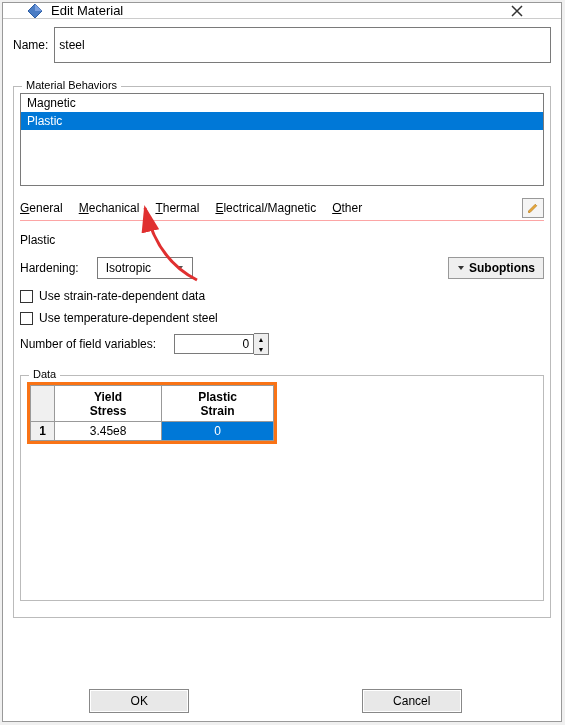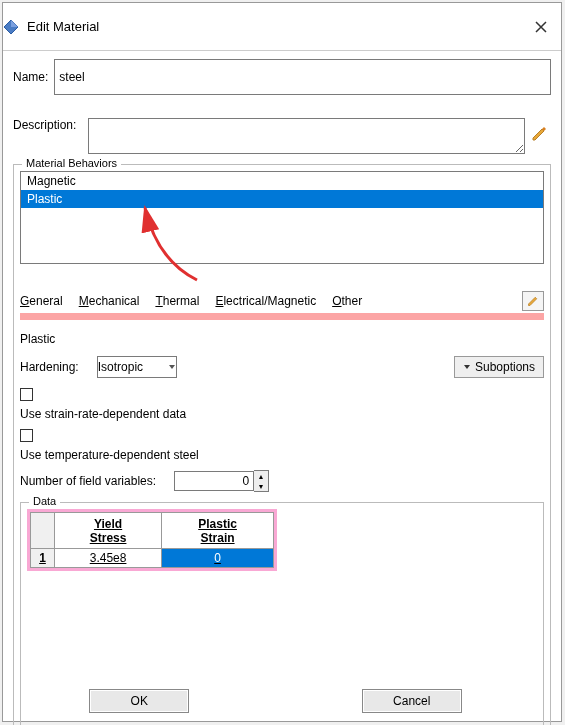--- a/index.html
+++ b/index.html
@@ -1,51 +1,51 @@
 <!DOCTYPE html>
 <html><head>
   <meta charset="utf-8">
   <style>
     * { box-sizing: border-box; margin: 0; padding: 0; font-family: "Segoe UI", Tahoma, sans-serif; font-size: 12px; }
     body { width: 565px; height: 725px; background: #f0f0f0; position: relative; }
     .window { width: 560px; height: 720px; background: #fff; border: 1px solid #999; position: absolute; top: 2px; left: 2px; }
-    .titlebar { height: 48px; display: flex; align-items: center; padding: 0 0; border-bottom: 1px solid #ccc; }
+    .titlebar { height: 16px; display: flex; align-items: center; padding: 0 24px; border-bottom: 1px solid #ccc; }
     .titlebar .icon { width: 16px; height: 16px; margin-right: 8px; }
     .titlebar .title { flex: 1; font-size: 13px; }
     .titlebar .close { width: 40px; height: 28px; display: flex; align-items: center; justify-content: center; cursor: pointer; }
     .content { padding: 8px 10px; }
     .row { display: flex; align-items: center; margin-bottom: 23px; }
     .label { margin-right: 6px; }
     .name-input { flex: 1; height: 36px; border: 1px solid #7a7a7a; padding: 0 4px; }
     .desc-row { display: flex; align-items: flex-start; margin-bottom: 10px; }
     .desc-textarea { flex: 1; height: 36px; border: 1px solid #7a7a7a; margin-left: 6px; }
     .edit-icon { width: 20px; margin-left: 6px; margin-top: 8px; cursor: pointer; }
     .fieldset { border: 1px solid #bbb; padding: 6px; margin-bottom: 10px; position: relative; }
     .fieldset-label { position: absolute; top: -8px; left: 8px; background: #fff; padding: 0 4px; font-size: 11px; }
     .behaviors-list { border: 1px solid #7a7a7a; height: 93px; overflow: auto; }
     .behaviors-list .item { padding: 2px 6px; cursor: pointer; }
     .behaviors-list .item.selected { background: #0078d7; color: #fff; }
-    .menu-row { display: flex; align-items: center; border-bottom: 7px solid #fca5a5; margin-top: 25px; gap: 16px; padding: 2px 0; }
+    .menu-row { display: flex; align-items: center; border-bottom: 1px solid #fca5a5; margin-top: 10px; gap: 16px; padding: 2px 0; }
     .menu-item { cursor: pointer; }
     .menu-item .u { text-decoration: underline; }
     .menu-spacer { flex: 1; }
     .edit-btn { width: 22px; height: 20px; border: 1px solid #999; display: flex; align-items: center; justify-content: center; cursor: pointer; background: #f5f5f5; }
     .section-title { margin: 12px 0 10px 0; }
     .form-row { display: flex; align-items: center; margin-bottom: 10px; gap: 18px; }
-    .select { width: 80px; height: 22px; border: 1px solid #7a7a7a; display: flex; align-items: center; justify-content: space-between; padding: 0 0; background: #fff; cursor: pointer; }
+    .select { width: 96px; height: 22px; border: 1px solid #7a7a7a; display: flex; align-items: center; justify-content: space-between; padding: 0 8px; background: #fff; cursor: pointer; }
     .spacer { flex: 1; }
-    .suboptions-btn { height: 22px; border: 1px solid #999; background: #efefef; padding: 0 8px; display: flex; align-items: center; gap: 4px; cursor: pointer; }
-    .checkbox-row { display: flex; align-items: flex-start; margin-bottom: 8px; gap: 6px; flex-direction: column; }
+    .suboptions-btn { height: 22px; border: 1px solid #999; background: #efefef; padding: 0 8px; display: flex; align-items: center; gap: 4px; cursor: pointer; font-weight: bold; }
+    .checkbox-row { display: flex; align-items: center; margin-bottom: 8px; gap: 6px; }
     .checkbox { width: 13px; height: 13px; border: 1px solid #333; cursor: pointer; }
     .spinner { display: flex; align-items: center; }
     .spinner input { width: 80px; height: 20px; border: 1px solid #7a7a7a; text-align: right; padding-right: 4px; }
     .spinner-btns { display: flex; flex-direction: column; border: 1px solid #7a7a7a; border-left: none; }
     .spinner-btn { width: 14px; height: 10px; font-size: 7px; display: flex; align-items: center; justify-content: center; cursor: pointer; background: #eee; }
-    .data-fieldset { margin-top: 10px; }
-    .red-box { border: 3px solid #f9a8d4; width: 250px; background: #fff; text-decoration: underline; }
+    .data-fieldset { margin-top: 20px; }
+    .red-box { border: 3px solid #f97316; width: 250px; background: #fff; }
     .data-table { border-collapse: collapse; width: 100%; }
     .data-table th, .data-table td { border: 1px solid #999; padding: 2px 4px; text-align: center; font-size: 12px; }
     .data-table th.row-header { width: 24px; background: #f0f0f0; }
     .data-table th.col-header { background: #fff; font-weight: bold; height: 36px; }
     .data-table td.cell-selected { background: #0078d7; color: #fff; }
     .data-table td.cell { background: #fff; }
     .data-space { height: 150px; }
     .button-bar { position: absolute; bottom: 0; left: 0; right: 13px; height: 40px; display: flex; align-items: center; justify-content: space-around; border-top: 0; }
     .dlg-btn { width: 100px; height: 24px; border: 1px solid #888; background: #e8e8e8; cursor: pointer; display: flex; align-items: center; justify-content: center; box-shadow: inset 0 0 0 1px #fff; }
     .arrow-annotation { position: absolute; top: 197px; left: 134px; pointer-events: none; }
@@ -68,30 +68,20 @@
         </svg>
     </div>
   </div>
 
   <div class="content">
     <div class="row">
       <span class="label">Name:</span>
       <input class="name-input" value="steel" style="">
     </div>
 
-    <div class="desc-row">
-      <span class="label">Description:</span>
-      <textarea class="desc-textarea" style=""></textarea>
-      <span class="edit-icon">
-        <svg width="16" height="16" viewBox="0 0 16 16">
-            <path d="M2 14 L4 14 L13 5 L11 3 L2 12 Z" fill="#e8a838" stroke="#b8802a"></path>
-            <path d="M11 3 L13 5 L15 3 L13 1 Z" fill="#d88020"></path>
-          </svg>
-      </span>
-    </div>
 
     <div class="fieldset">
       <span class="fieldset-label">Material Behaviors</span>
       <div class="behaviors-list">
         <div class="item">Magnetic</div>
         <div class="item selected">Plastic</div>
       </div>
 
       <div class="menu-row">
         <span class="menu-item"><span class="u">G</span>eneral</span>

